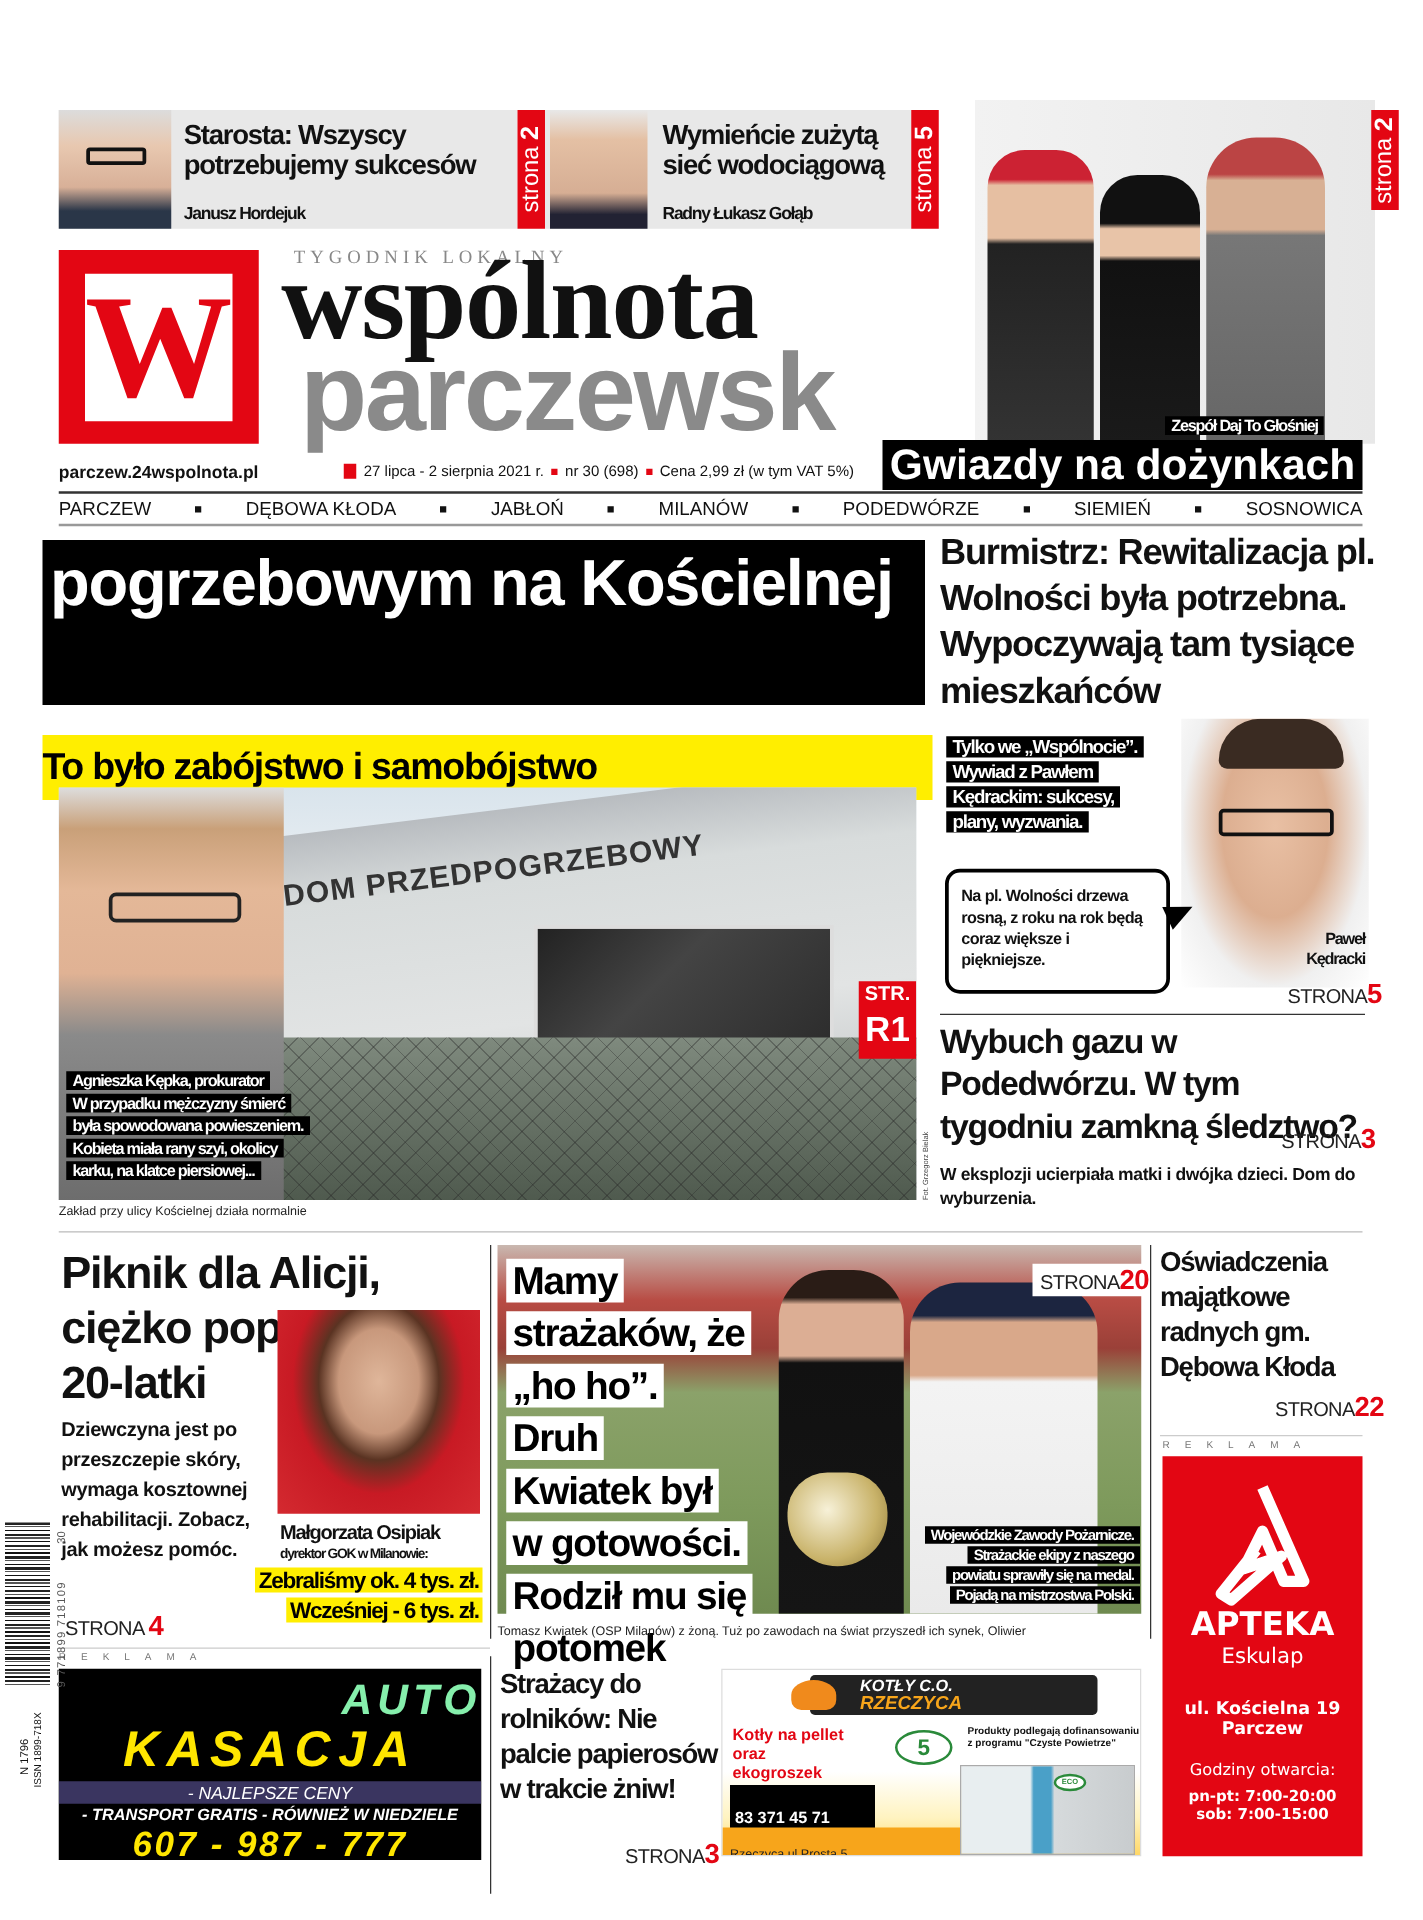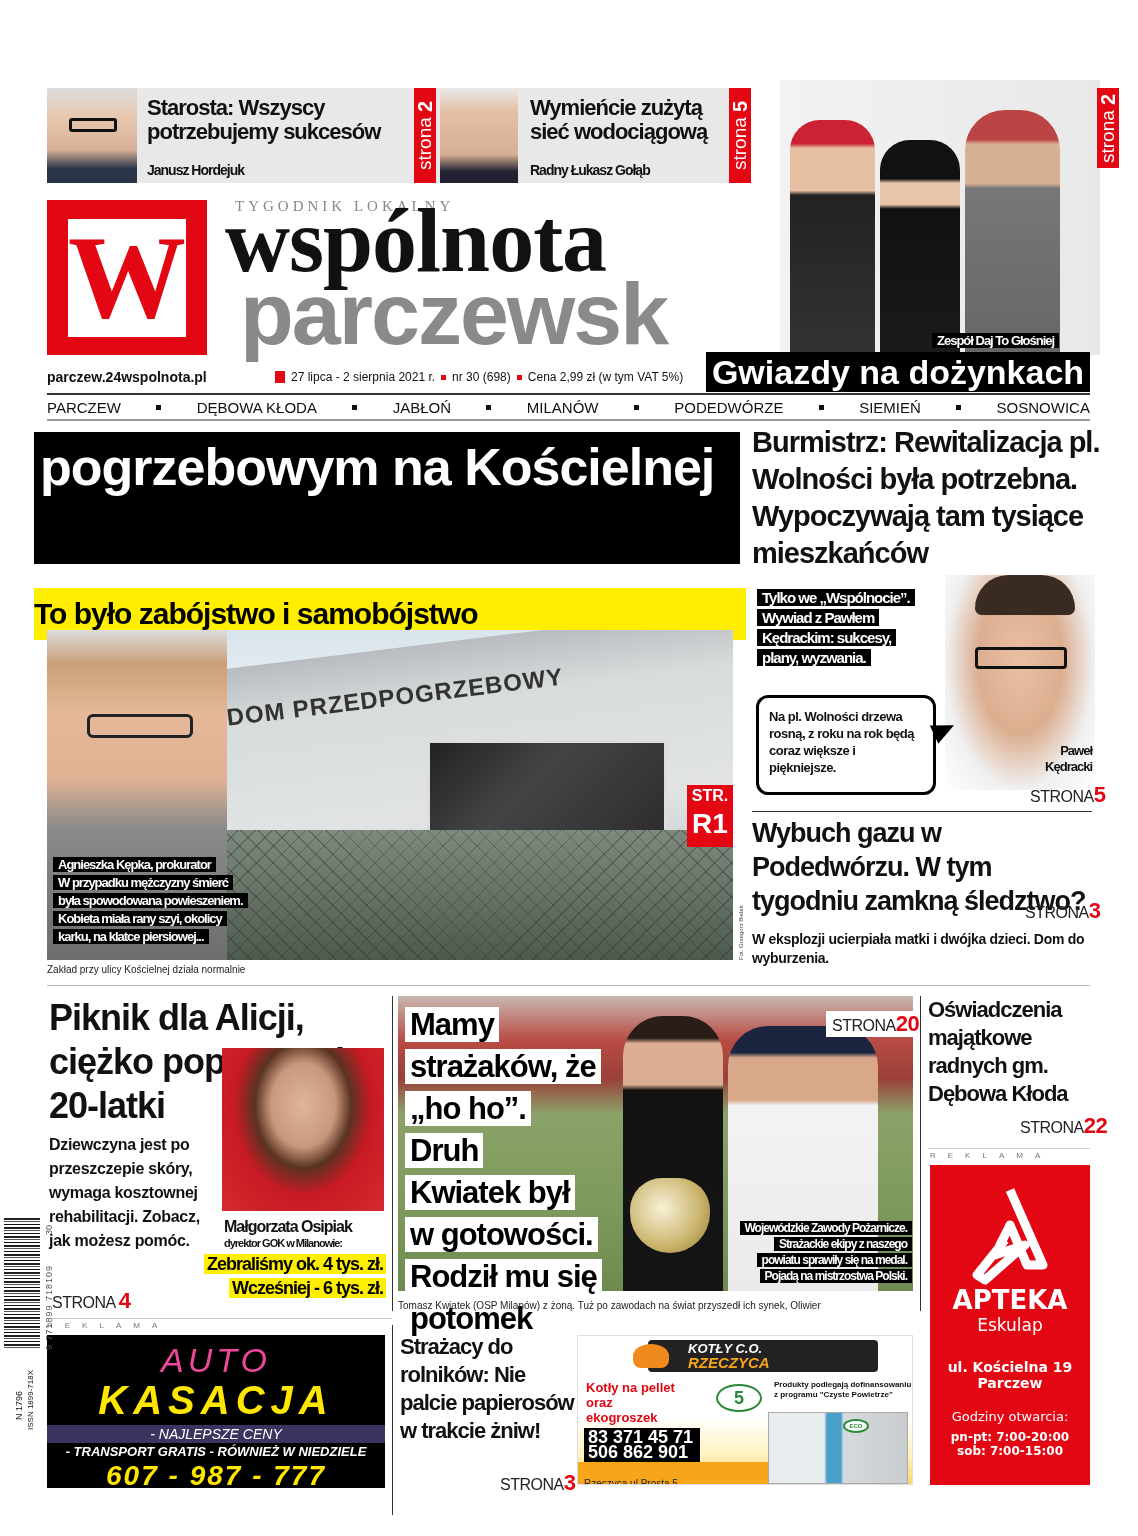--- a/index.html
+++ b/index.html
@@ -216,21 +216,21 @@
   <div style="font-size:14px;font-weight:700;">Parczew</div>
   <div style="font-size:13px;margin-top:18px;">Godziny otwarcia:</div>
   <div style="font-size:12px;font-weight:700;margin-top:6px;">pn-pt: 7:00-20:00</div>
   <div style="font-size:12px;font-weight:700;">sob: 7:00-15:00</div>
 </div>
 
 <div class="abs" style="left:47px;top:1318px;width:345px;height:1px;background:#ccc;"></div>
 <div class="abs reklama" style="left:47px;top:1321px;">REKLAMA</div>
 
 <div class="abs" style="left:47px;top:1335px;width:338px;height:153px;background:#000;text-align:center;overflow:hidden;">
-  <div style="font-family:'Liberation Sans',sans-serif;font-weight:400;font-style:italic;color:#ec4899;font-size:34px;line-height:38px;letter-spacing:4px;margin-top:6px;">AUTO</div>
+  <div style="font-family:'Liberation Sans',sans-serif;font-weight:700;font-style:italic;color:#86efac;font-size:34px;line-height:38px;letter-spacing:4px;margin-top:6px;text-align:right;">AUTO</div>
   <div style="font-family:'Liberation Sans',sans-serif;font-weight:700;font-style:italic;color:#ffe600;font-size:40px;line-height:42px;letter-spacing:6px;">KASACJA</div>
   <div style="background:#3a3560;color:#ffffff;font-style:italic;font-size:14px;line-height:18px;margin-top:4px;">- NAJLEPSZE CENY</div>
   <div style="color:#fff;font-style:italic;font-weight:700;font-size:13px;line-height:18px;">- TRANSPORT GRATIS - RÓWNIEŻ W NIEDZIELE</div>
   <div style="color:#ffe600;font-style:italic;font-weight:700;font-size:28px;line-height:30px;letter-spacing:2px;">607 - 987 - 777</div>
 </div>
 
 <div class="abs" style="left:392px;top:1325px;width:1px;height:190px;background:#333;"></div>
 <div class="abs cond" style="left:400px;top:1333px;width:175px;font-size:22px;line-height:28px;">Strażacy do rolników: Nie palcie papierosów w trakcie żniw!</div>
 <div class="abs strona" style="left:500px;top:1470px;">
   <span>STRONA</span><b>3</b>
@@ -238,21 +238,21 @@
 
 <div class="abs" style="left:577px;top:1335px;width:336px;height:150px;background:linear-gradient(180deg,#fff 0%,#fff 55%,#fff3c0 80%,#ffd766 100%);border:1px solid #ddd;overflow:hidden;">
   <div class="abs" style="left:70px;top:4px;width:230px;height:32px;background:#222;border-radius:4px;color:#fff;font-weight:700;font-style:italic;font-size:13px;line-height:14px;padding:2px 0 0 40px;">
     <div>KOTŁY C.O.</div>
     <div style="color:#f7a51b;font-size:15px;">RZECZYCA</div>
   </div>
   <div class="abs" style="left:55px;top:8px;width:36px;height:24px;background:#f08a1c;border-radius:50% 50% 8px 8px;"></div>
   <div class="abs" style="left:8px;top:44px;width:100px;color:#e30613;font-weight:700;font-size:13px;line-height:15px;">Kotły na pellet oraz ekogroszek</div>
   <div class="abs" style="left:138px;top:48px;width:46px;height:28px;border:2px solid #2a8a3a;border-radius:50%;color:#2a8a3a;font-weight:700;font-size:18px;text-align:center;line-height:24px;">5</div>
   <div class="abs" style="left:196px;top:44px;width:140px;font-size:8px;font-weight:700;line-height:10px;">Produkty podlegają dofinansowaniu z programu "Czyste Powietrze"</div>
-  <div class="abs" style="left:6px;top:92px;width:116px;background:#000;color:#fff;font-weight:700;font-size:18px;line-height:15px;padding:2px 4px;">
+  <div class="abs" style="left:6px;top:92px;width:116px;background:#000;color:#fff;font-weight:700;font-size:13px;line-height:15px;padding:18px 4px;">
     <div>83 371 45 71</div>
     <div>506 862 901</div>
   </div>
   <div class="abs" style="left:190px;top:76px;width:140px;height:72px;background:linear-gradient(90deg,#e8eef0 0%,#e8eef0 40%,#4aa0c8 42%,#4aa0c8 52%,#d6dadc 54%,#c8ccce 100%);border:1px solid #aaa;">
     <div class="abs" style="left:74px;top:6px;width:26px;height:14px;background:#fff;border:2px solid #2a8a3a;border-radius:50%;font-size:6px;color:#2a8a3a;text-align:center;line-height:10px;font-weight:700;">ECO</div>
   </div>
   <div class="abs" style="left:0;top:126px;width:190px;background:#f7a51b;color:#222;font-size:10px;line-height:12px;padding:16px 6px;">
     <div>Rzeczyca ul Prosta 5</div>
     <div>21-560 Międzyrzec Podl.</div>
   </div>

